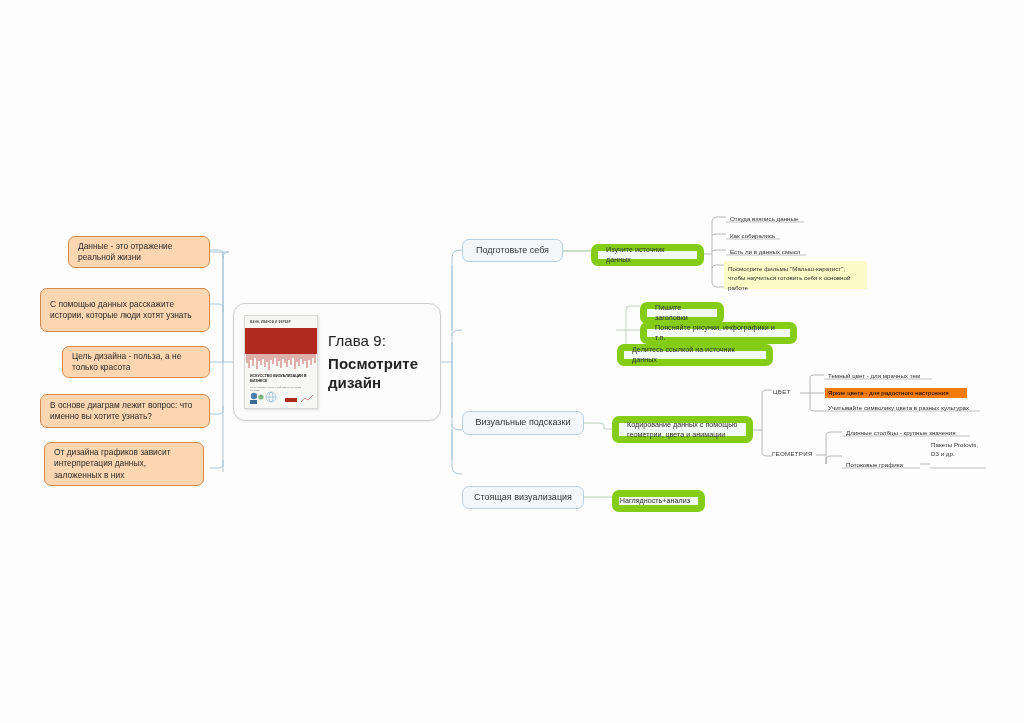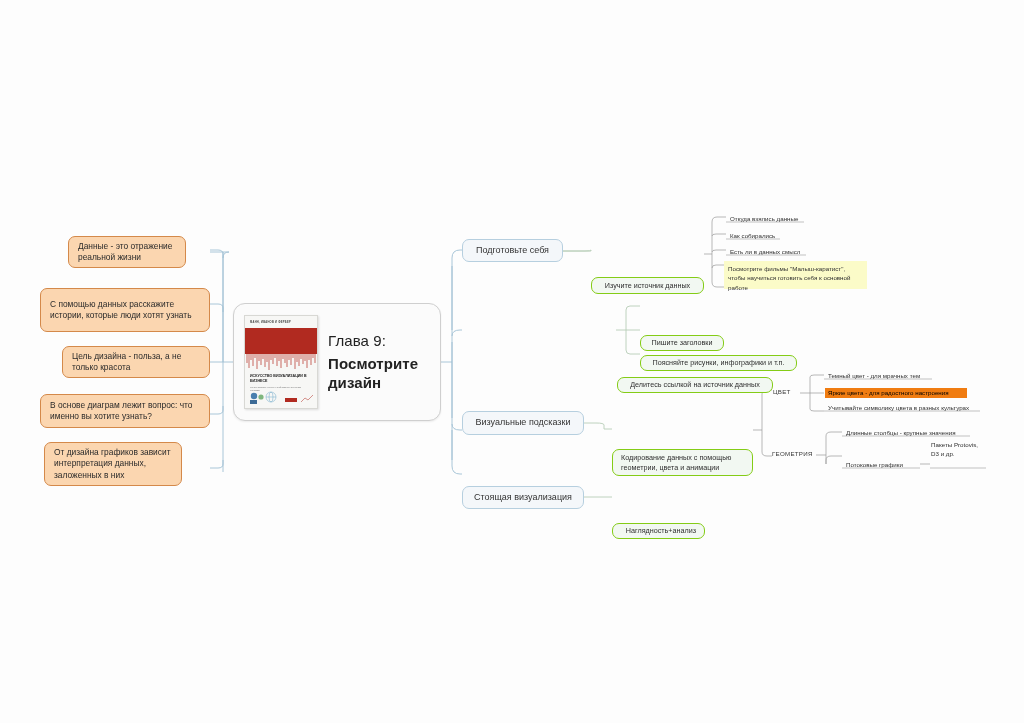--- a/index.html
+++ b/index.html
@@ -104,27 +104,26 @@
     border-radius: 7px;
     padding: 6px 11px;
     font-size: 9px;
     color: #333;
     justify-content: center;
   }
 
   
   .green {
     background: #f2f8f2;
-    border: 1px solid #84cc16;
+    border: 7px solid #84cc16;
     border-radius: 7px;
     padding: 4px 8px;
     font-size: 7.2px;
     color: #2f2f2f;
     justify-content: center;
-    margin-top: 33px;
   }
   .green.multiline { text-align: left; }
 
   
   .leaf {
     font-size: 6.2px;
     color: #303030;
     padding: 1px 3px;
     white-space: nowrap;
   }
@@ -310,37 +309,37 @@
           <polyline points="56,14 60,10 63,12 68,7"></polyline>
         </g>
       </svg>
     </div>
     <div class="title">
       <span class="line1">Глава 9:</span>
       <span class="line2">Посмотрите дизайн</span>
     </div>
   </div>
 
-  <div class="node orange" style="left:68px; top:236px; width:118px; height:32px;">
+  <div class="node orange" style="left:68px; top:236px; width:142px; height:32px;">
     <span>Данные - это отражение реальной жизни</span>
   </div>
 
   <div class="node orange" style="left:40px; top:288px; width:170px; height:44px;">
     <span>С помощью данных расскажите истории, которые люди хотят узнать</span>
   </div>
 
   <div class="node orange" style="left:62px; top:346px; width:148px; height:32px;">
     <span>Цель дизайна - польза, а не только красота</span>
   </div>
 
   <div class="node orange" style="left:40px; top:394px; width:170px; height:34px;">
     <span>В основе диаграм лежит вопрос: что именно вы хотите узнать?</span>
   </div>
 
-  <div class="node orange" style="left:44px; top:442px; width:138px; height:44px;">
+  <div class="node orange" style="left:44px; top:442px; width:160px; height:44px;">
     <span>От дизайна графиков зависит интерпретация данных, заложенных в них</span>
   </div>
 
   <div class="node blue" style="left:462px; top:239px; width:101px; height:23px;">
     <span>Подготовьте себя</span>
   </div>
 
 
   <div class="node blue" style="left:462px; top:411px; width:122px; height:24px;">
     <span>Визуальные подсказки</span>

